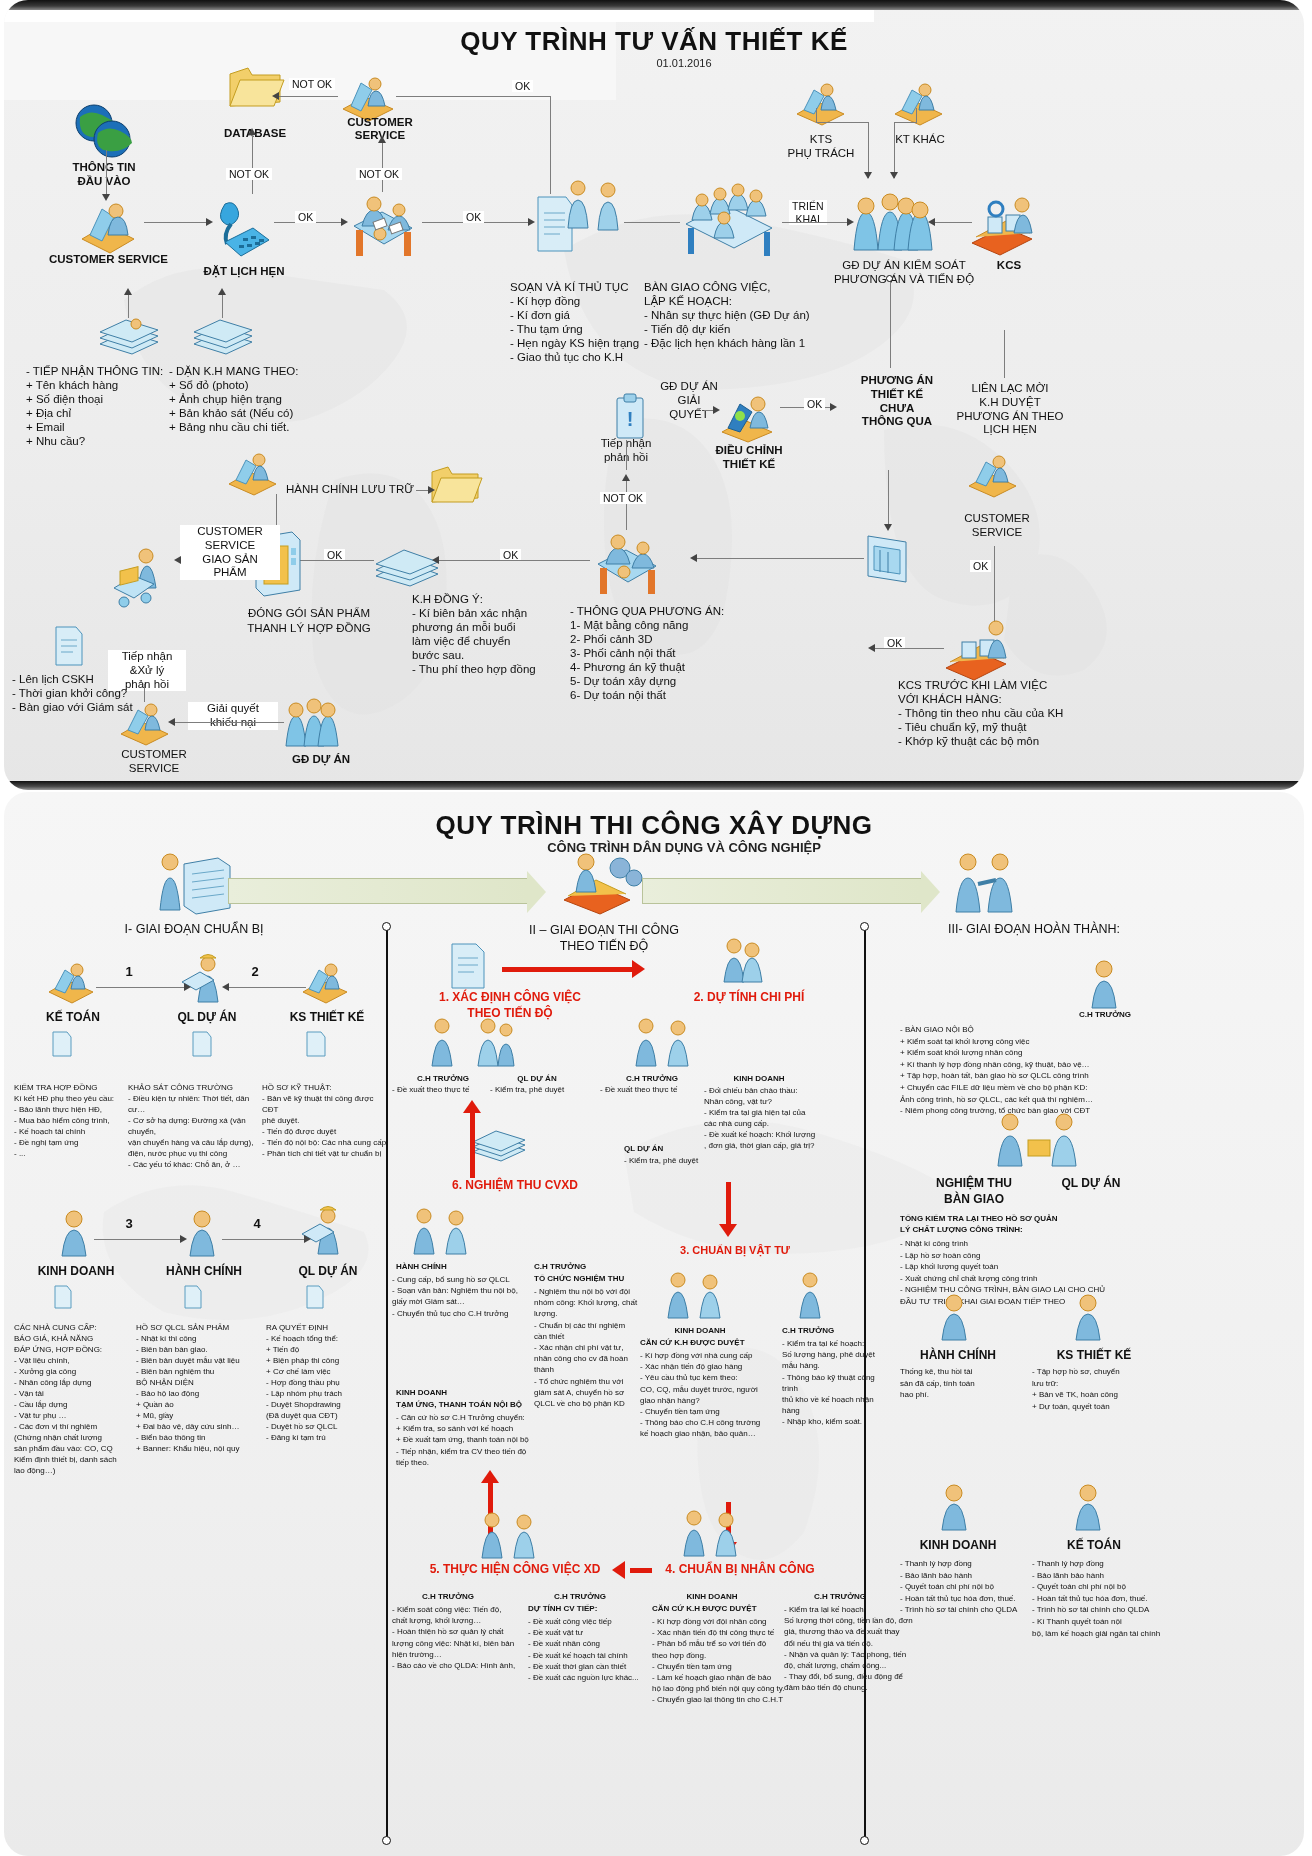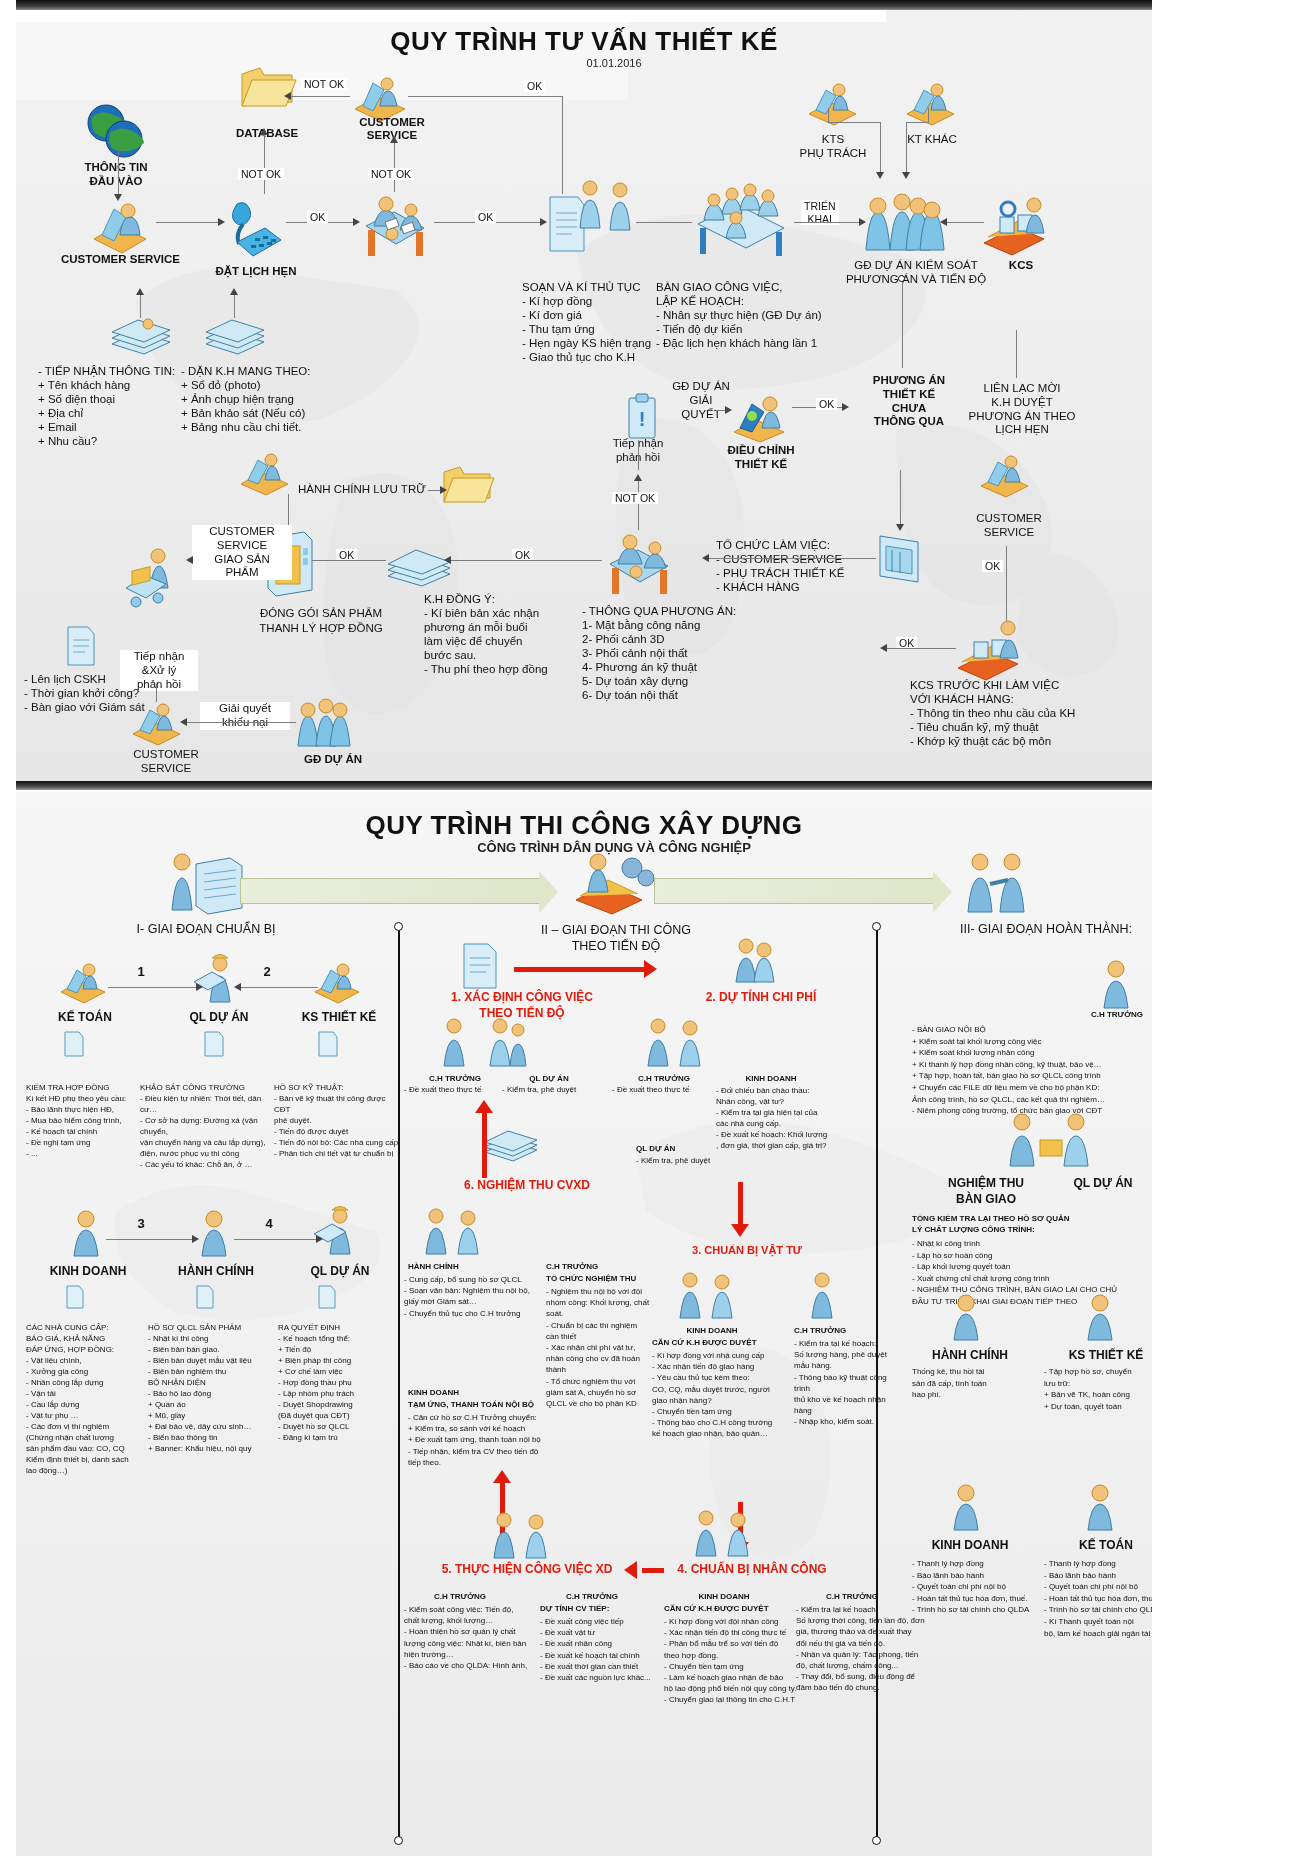--- a/index.html
+++ b/index.html
@@ -3,21 +3,21 @@
 <meta charset="utf-8">
 <style>
   * { box-sizing: border-box; margin: 0; padding: 0; }
   body {
     width: 1312px; height: 1856px;
     font-family: "Liberation Sans", sans-serif;
     background: #ffffff;
     position: relative;
     overflow: hidden;
   }
-  .panel { position: absolute; left: 16px; width: 1136px; overflow: hidden; }
+  .panel { position: absolute; left: 4px; width: 1300px; overflow: hidden; border-radius: 24px; }
   #panel-top { top: 0; height: 790px;
     background: linear-gradient(180deg,#f2f2f2 0%, #ededed 55%, #e6e6e6 100%); }
   #panel-bottom { top: 792px; height: 1064px;
     background: linear-gradient(180deg,#f6f6f6 0%, #f0f0f0 60%, #eaeaea 100%); }
 
   .worldmap { position:absolute; inset:0; opacity:.35; pointer-events:none; }
 
   .topbar-dark { position:absolute; left:0; top:0; width:1312px; height:10px;
     background: linear-gradient(180deg,#111 0%,#3a3a3a 60%,#8a8a8a 100%); }
   .topbar-white { position:absolute; left:0; top:0; width:870px; height:22px; background:#fff; }
@@ -455,26 +455,20 @@
       <path d="M14 16 L40 20 L40 44 L14 40z" fill="#a8d8f0" stroke="#4c93bb"></path>
       <g stroke="#3f7fa6">
           <line x1="20" y1="20" x2="20" y2="42"></line>
           <line x1="28" y1="22" x2="28" y2="43"></line>
         </g>
     </svg>
   </div>
   <div class="edge v" style="left:884px; top:470px; height:58px;"></div>
   <div class="arrow ar-d" style="left:880px; top:524px;"></div>
 
-  <div class="lbl" style="left:700px; top:538px; width:180px;">
-    <div class="b">TỔ CHỨC LÀM VIỆC:</div>
-    <div>- CUSTOMER SERVICE</div>
-    <div>- PHỤ TRÁCH THIẾT KẾ</div>
-    <div>- KHÁCH HÀNG</div>
-  </div>
   <div class="edge h" style="left:690px; top:558px; width:170px;"></div>
   <div class="arrow ar-l" style="left:686px; top:554px;"></div>
 
   <div class="node" style="left:586px; top:528px;">
     <svg width="72" height="72" viewBox="0 0 72 72">
       <path d="M8 36 L36 22 L66 38 L38 54z" fill="#a8d8f0" stroke="#3f7fa6"></path>
       <rect x="10" y="40" width="7" height="26" fill="#e2762a"></rect>
         <rect x="58" y="42" width="7" height="24" fill="#e2762a"></rect>
       <path d="M16 36 q4-16 12-16 t12 16z" fill="#7fb9dd" stroke="#3f7fa6"></path>
       <circle cx="28" cy="14" r="7" fill="#f0c27a" stroke="#c98b22"></circle>
@@ -973,21 +967,21 @@
     <div>- Cung cấp, bổ sung hồ sơ QLCL</div>
     <div>- Soạn văn bản: Nghiệm thu nội bộ,</div>
     <div>giấy mời Giám sát…</div>
     <div>- Chuyển thủ tục cho C.H trưởng</div>
   </div>
   <div class="lbl b xs" style="left:530px; top:470px; width:110px;">C.H TRƯỞNG</div>
   <div class="lbl b xs" style="left:530px; top:482px; width:130px;">TỔ CHỨC NGHIỆM THU</div>
   <div class="lbl xs" style="left:530px; top:494px; width:130px; line-height:1.4;">
     <div>- Nghiệm thu nội bộ với đội</div>
     <div>nhóm công: Khối lượng, chất</div>
-    <div>soát.</div>
+    <div>lượng.</div>
     <div>- Chuẩn bị các thí nghiệm</div>
     <div>cần thiết</div>
     <div>- Xác nhận chi phí vật tư,</div>
     <div>nhân công cho cv đã hoàn</div>
     <div>thành</div>
     <div>- Tổ chức nghiệm thu với</div>
     <div>giám sát A, chuyển hồ sơ</div>
     <div>QLCL về cho bộ phận KD</div>
   </div>
 

